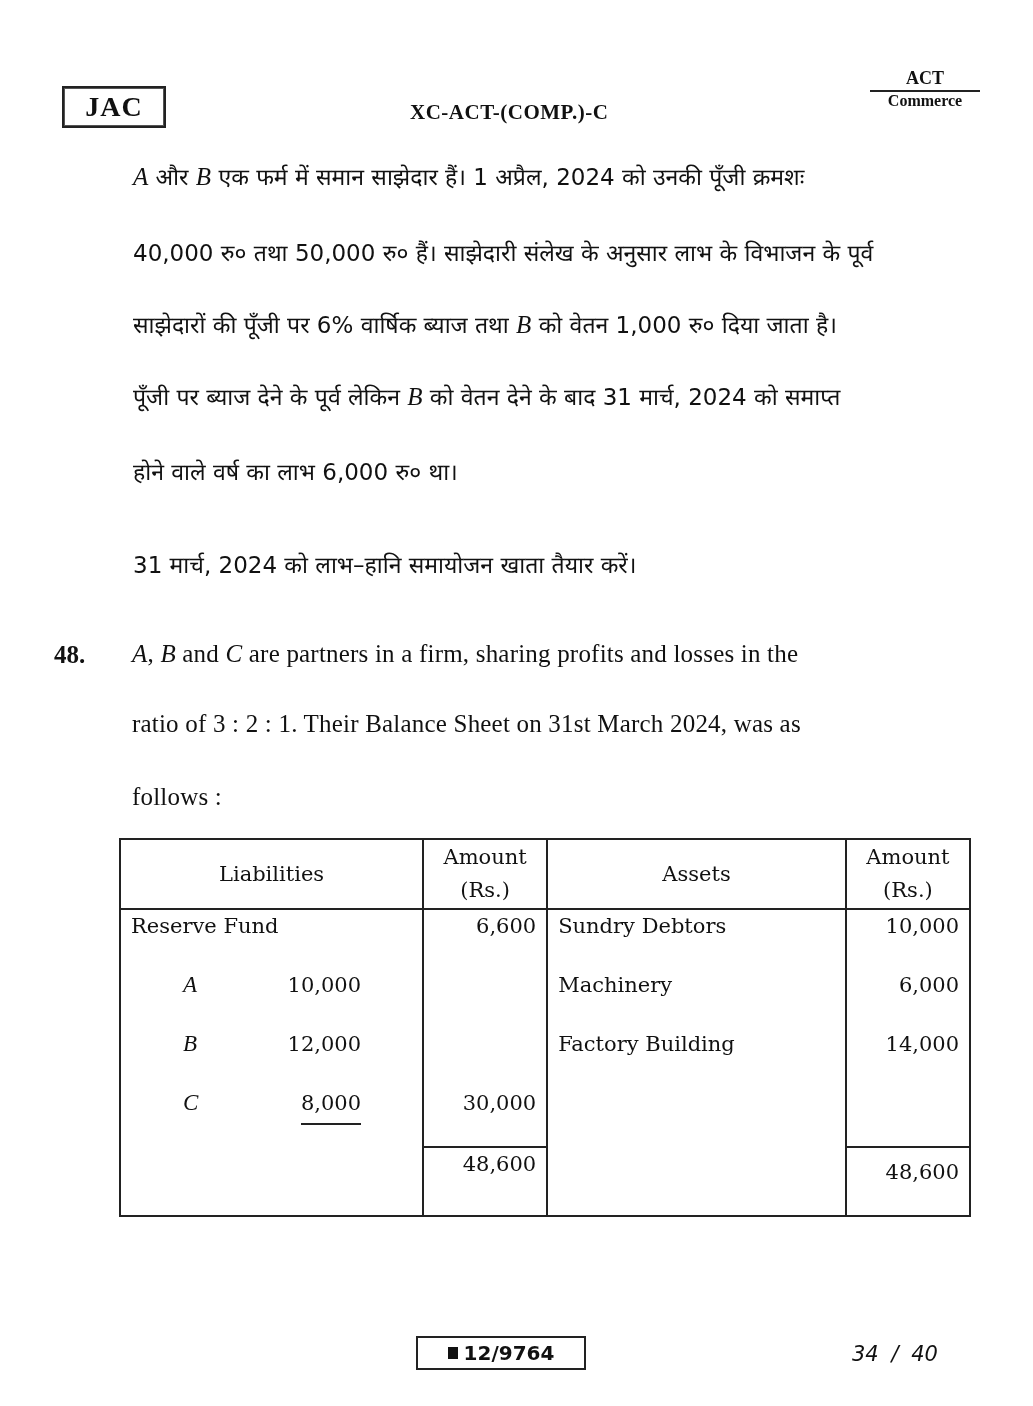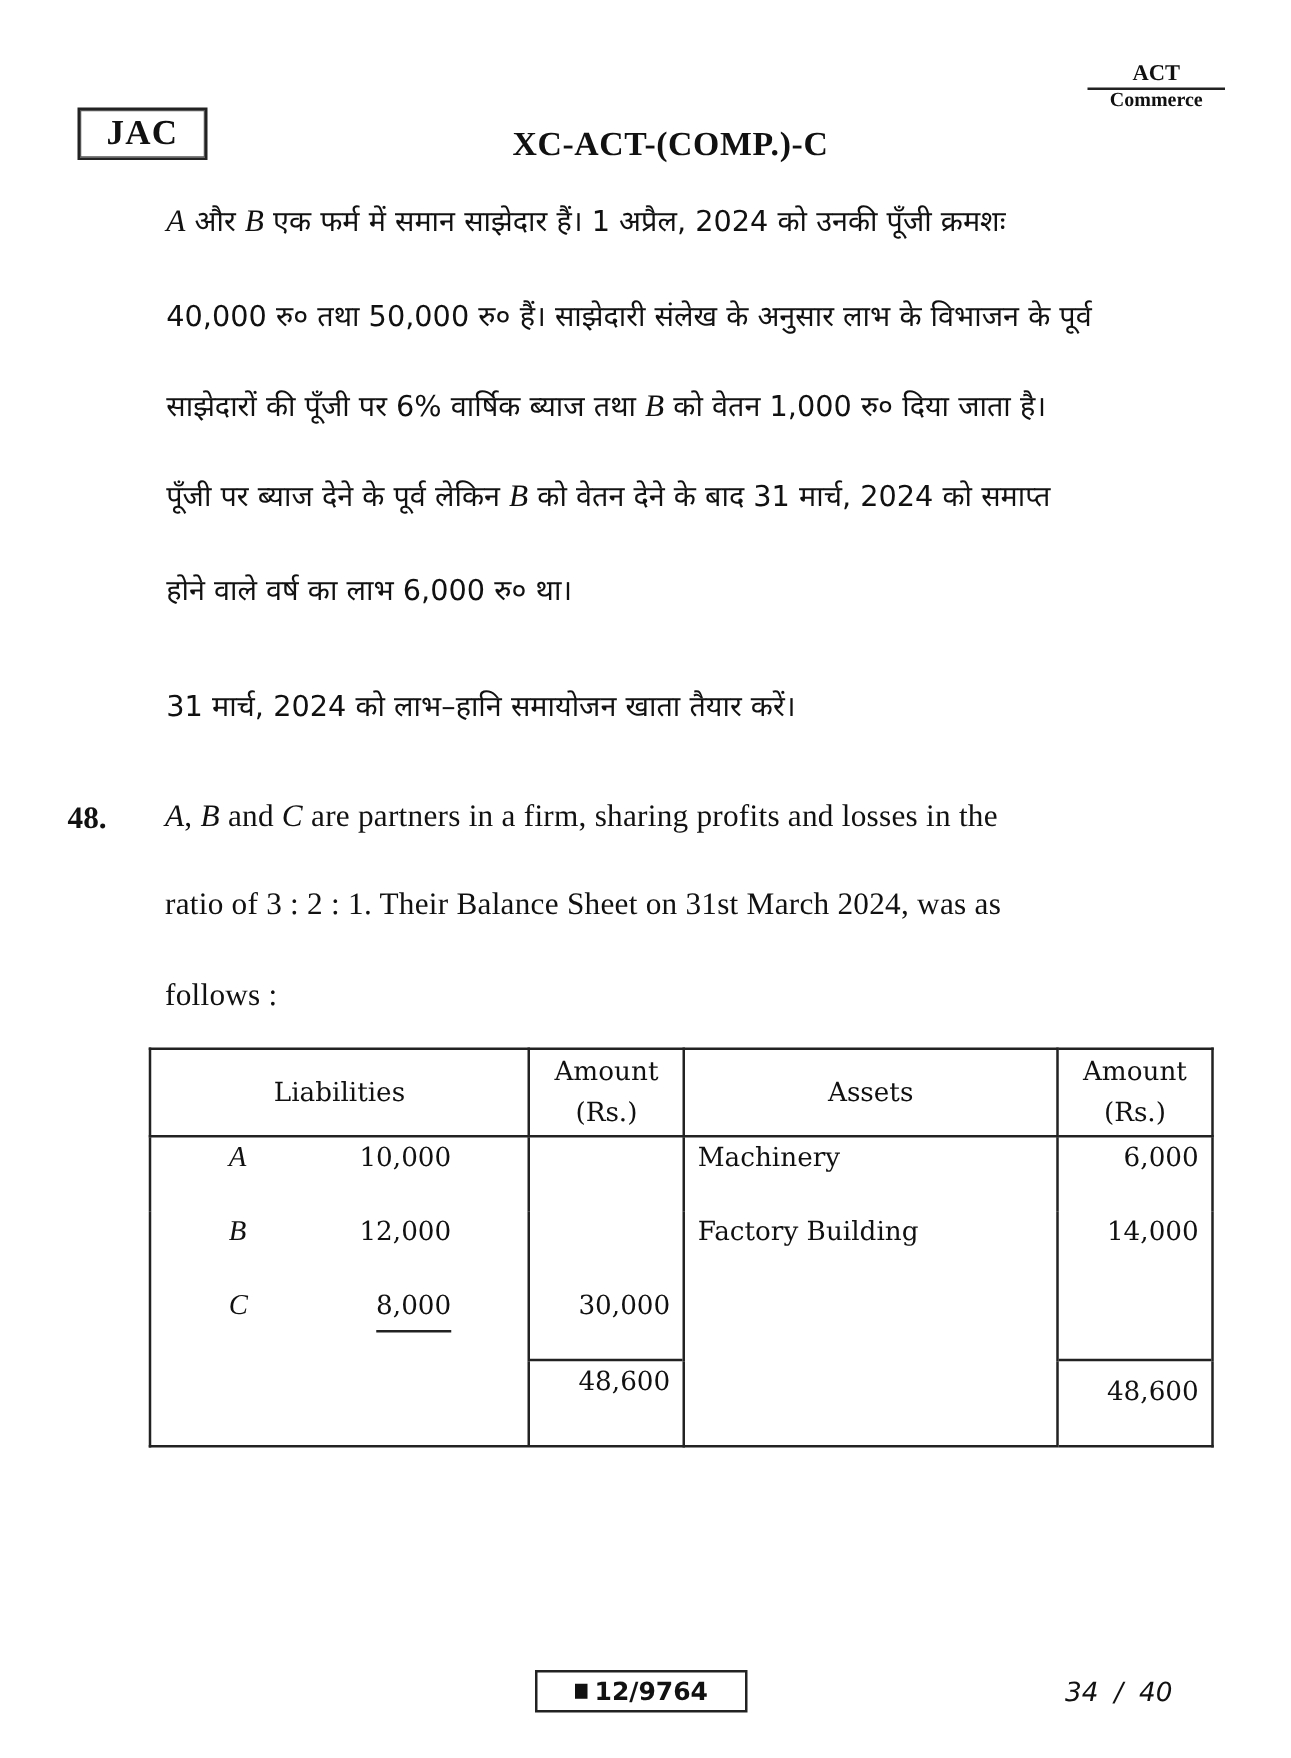--- a/index.html
+++ b/index.html
@@ -9,23 +9,23 @@
   }
   .abs { position: absolute; }
   .jac-box {
     left: 62px; top: 86px; width: 100px; height: 38px;
     border: 2px solid #222; box-shadow: inset 0 0 0 1px #555;
     font-family: "Liberation Serif", serif; font-weight: bold; font-size: 28px;
     display: flex; align-items: center; justify-content: center; letter-spacing: 1px;
   }
   .code {
     left: 410px; top: 100px; font-family: "Liberation Serif", serif; font-weight: bold;
-    font-size: 27px; letter-spacing: 0.5px;
+    font-size: 21px; letter-spacing: 0.5px;
   }
-  .subject { left: 870px; top: 48px; width: 110px; text-align: center; font-family: "Liberation Serif", serif; font-weight: bold; }
+  .subject { left: 870px; top: 68px; width: 110px; text-align: center; font-family: "Liberation Serif", serif; font-weight: bold; }
   .subject .top { font-size: 18px; border-bottom: 2px solid #222; padding-bottom: 1px; }
   .subject .bot { font-size: 16px; }
   .hi {
     left: 133px; font-family: "DejaVu Sans", sans-serif; font-size: 23px; white-space: nowrap;
   }
   .hi i { font-family: "Liberation Serif", serif; font-size: 25px; }
   .qnum { left: 54px; top: 641px; font-family: "Liberation Serif", serif; font-weight: bold; font-size: 25px; }
   .en {
     left: 132px; font-family: "Liberation Serif", serif; font-size: 25px; white-space: nowrap; letter-spacing: 0.2px;
   }
@@ -45,21 +45,21 @@
   table.bs td.lamt, table.bs td.aamt { border-left: 2px solid #222; border-right: 2px solid #222; text-align: right; }
   table.bs tr.body td { height: 59px; line-height: 32px; }
   table.bs tr.last td { border-bottom: 2px solid #222; }
   .sub { display: flex; }
   .sub .p { width: 78px; padding-left: 52px; font-style: italic; font-family: "Liberation Serif", serif; font-size: 23px; }
   .sub .v { width: 100px; text-align: right; }
   .ul { border-bottom: 2px solid #222; padding-bottom: 4px; display: inline-block; }
   td.total-cell { border-top: 2px solid #222; border-radius: 19px; }
 
   .footer-box {
-    left: 428px; top: 1336px; width: 166px; height: 30px; border: 2px solid #222;
+    left: 416px; top: 1336px; width: 166px; height: 30px; border: 2px solid #222;
     font-family: "DejaVu Sans", sans-serif; font-weight: bold; font-size: 20px;
     display: flex; align-items: center; justify-content: center; gap: 6px;
   }
   .square-icon { width: 10px; height: 12px; background: #111; display: inline-block; }
   .pageno { left: 852px; top: 1342px; font-family: "DejaVu Sans", sans-serif; font-style: italic; font-size: 21px; word-spacing: 6px; }
 </style>
 </head>
 <body>
 
 <div class="abs jac-box">JAC</div>
@@ -97,20 +97,26 @@
       <col class="col-aamt">
     </colgroup>
   <tbody>
       <tr>
     <th>Liabilities</th>
     <th><span>Amount</span><br><span>(Rs.)</span></th>
     <th>Assets</th>
     <th><span>Amount</span><br><span>(Rs.)</span></th>
   </tr>
   <tr class="body">
+    <td class="lib">Reserve Fund</td>
+    <td class="lamt">6,600</td>
+    <td class="ast">Sundry Debtors</td>
+    <td class="aamt">10,000</td>
+  </tr>
+  <tr class="body">
     <td class="lib">
           <div class="sub">
             <span class="p">A</span>
             <span class="v">10,000</span>
           </div>
         </td>
     <td class="lamt"></td>
     <td class="ast">Machinery</td>
     <td class="aamt">6,000</td>
   </tr>

